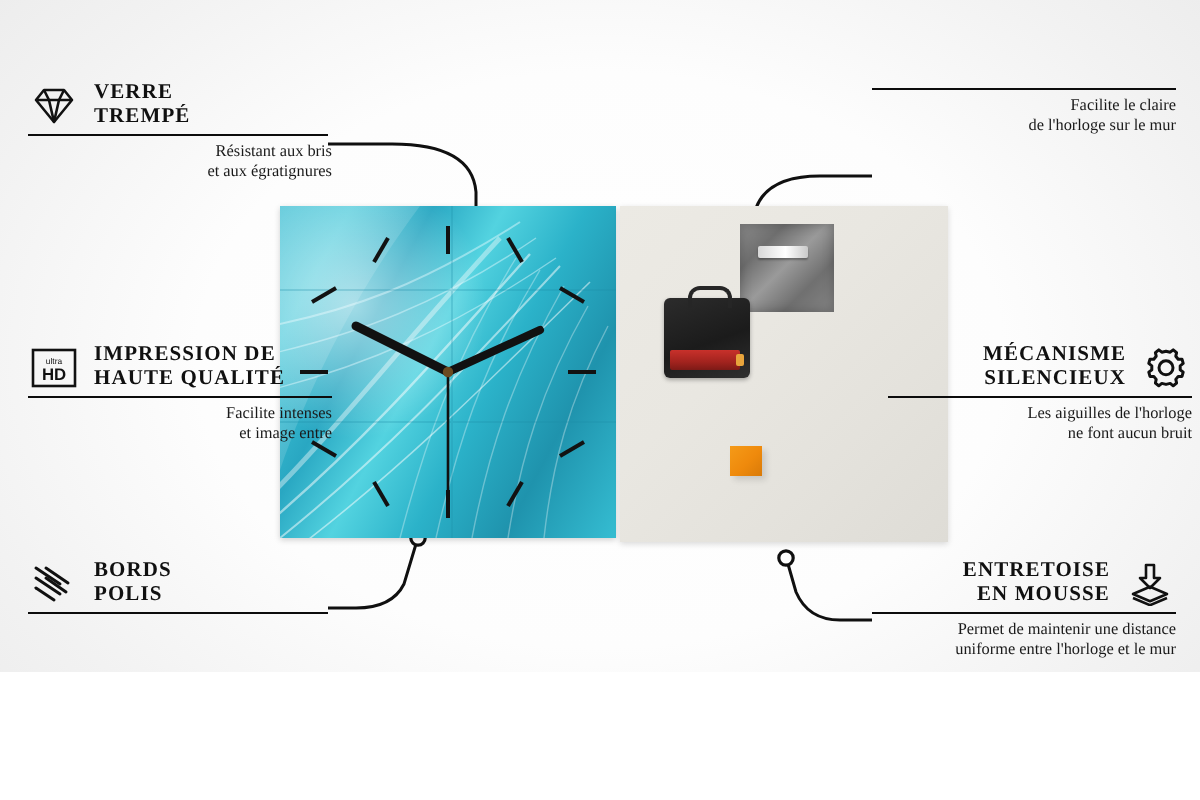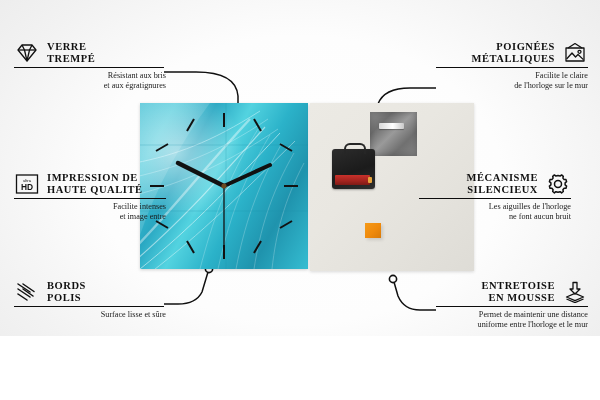--- a/index.html
+++ b/index.html
@@ -40,21 +40,21 @@
 
   
   #f-verre   {left:14px; top:41px;}
   #f-verre   .rule{width:150px;}
   #f-impr    {left:14px; top:172px;}
   #f-impr    .rule{width:152px;}
   #f-bords   {left:14px; top:280px;}
   #f-bords   .rule{width:150px;}
 
   #f-poign   {right:12px; top:41px;}
-  #f-meca    {right:29px; top:172px;}
+  #f-meca    {right:4px; top:172px;}
   #f-entre   {right:12px; top:280px;}
   .feat.right .rule{width:152px;margin-left:auto;}
 
   
   #product{position:absolute;left:140px;top:103px;width:334px;height:174px;}
   #clock{
     position:absolute;left:0;top:0;width:168px;height:166px;
     background:
       radial-gradient(circle at 22% 30%, rgba(255,255,255,.55) 0%, rgba(255,255,255,0) 38%),
       linear-gradient(118deg,#2fb9cf 0%,#3fc6d8 14%,#29a7c2 30%,#53d3e0 44%,#2bb2c9 60%,#1f93ad 78%,#35bdd2 100%);
@@ -248,40 +248,23 @@
           <line x1="9" y1="3" x2="20" y2="10.5"></line>
           <line x1="9" y1="8" x2="19" y2="15"></line>
         </g>
       </svg>
       <div class="ttl">
         <div>BORDS</div>
         <div>POLIS</div>
       </div>
     </div>
     <div class="rule"></div>
-    <div class="desc">
-      <div>Surface lisse et sûre</div>
-    </div>
   </div>
 
   <div class="feat right" id="f-poign">
-    <div class="head">
-      <div class="ttl">
-        <div>POIGNÉES</div>
-        <div>MÉTALLIQUES</div>
-      </div>
-      <svg class="ico" viewBox="0 0 26 22">
-        <g fill="none" stroke="#111" stroke-width="1.3" stroke-linejoin="round">
-          <path d="M4,6 L22,6 L22,19 L4,19 Z"></path>
-          <path d="M13,1.5 L6,6 M13,1.5 L20,6"></path>
-          <path d="M4.6,17 L10,11 L13.5,15 L16,12.5 L21.4,17.6"></path>
-          <circle cx="17.5" cy="9.8" r="1.5"></circle>
-        </g>
-      </svg>
-    </div>
     <div class="rule"></div>
     <div class="desc">
       <div>Facilite le claire</div>
       <div>de l'horloge sur le mur</div>
     </div>
   </div>
 
   <div class="feat right" id="f-meca">
     <div class="head">
       <div class="ttl">

